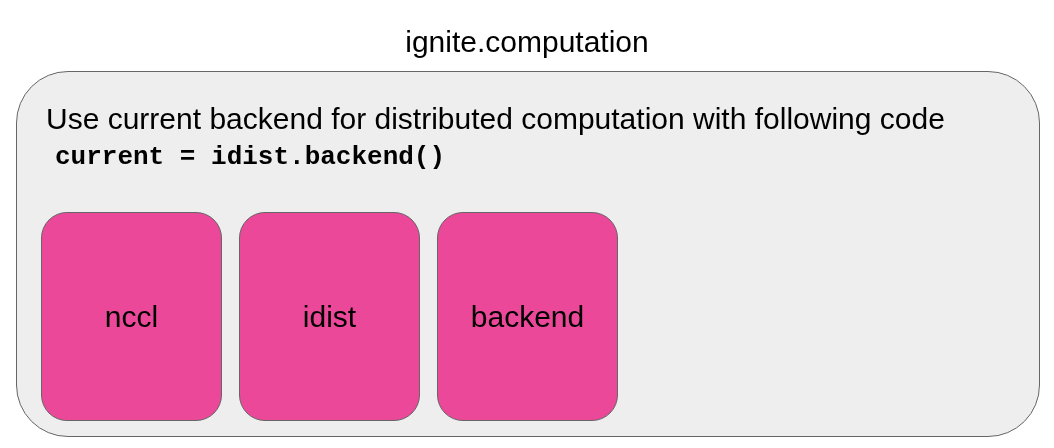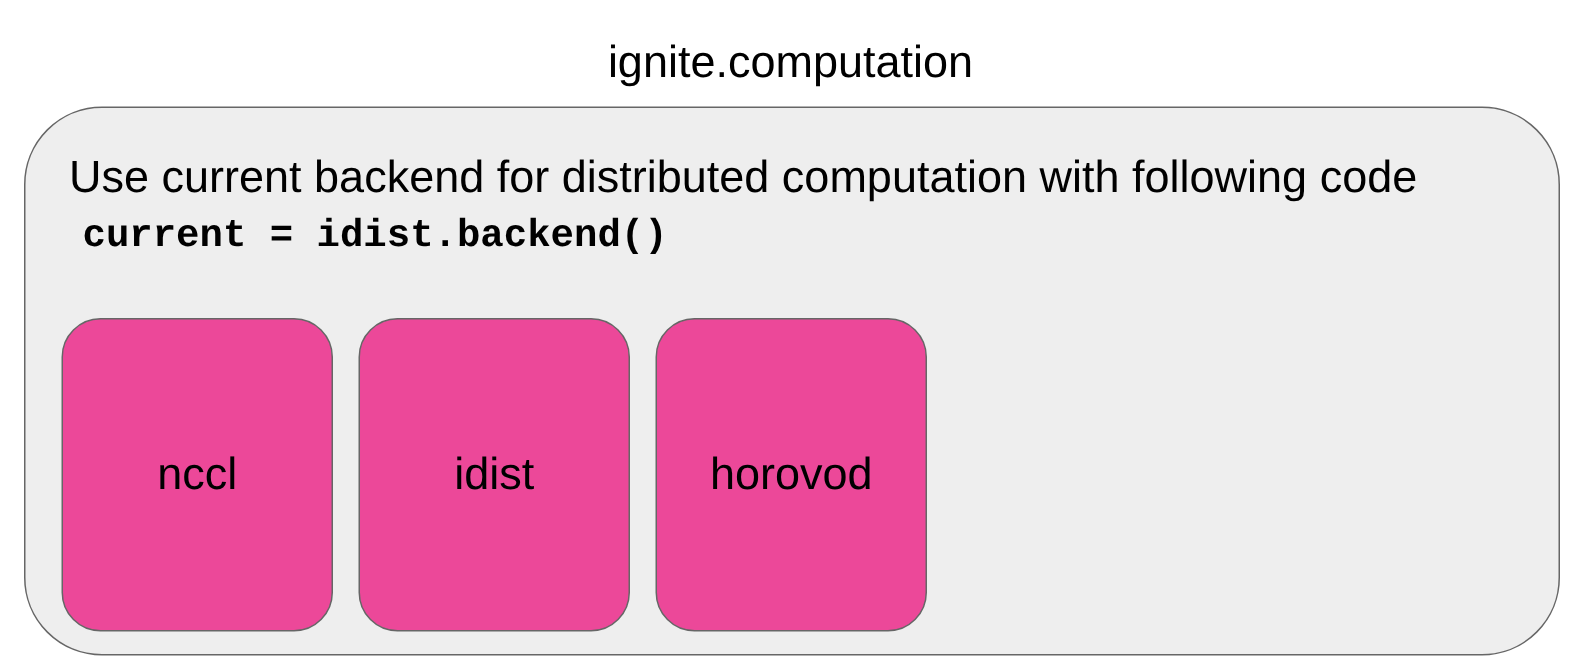--- a/index.html
+++ b/index.html
@@ -96,17 +96,17 @@
       <span class="backend-label">nccl</span>
     </div>
 
     <div class="backend-box">
       <span class="backend-label">idist</span>
     </div>
 
 
 
     <div class="backend-box">
-      <span class="backend-label">horovod</span>
+      <span class="backend-label">backend</span>
     </div>
 
   </div>
 </div>
 
 </body></html>

